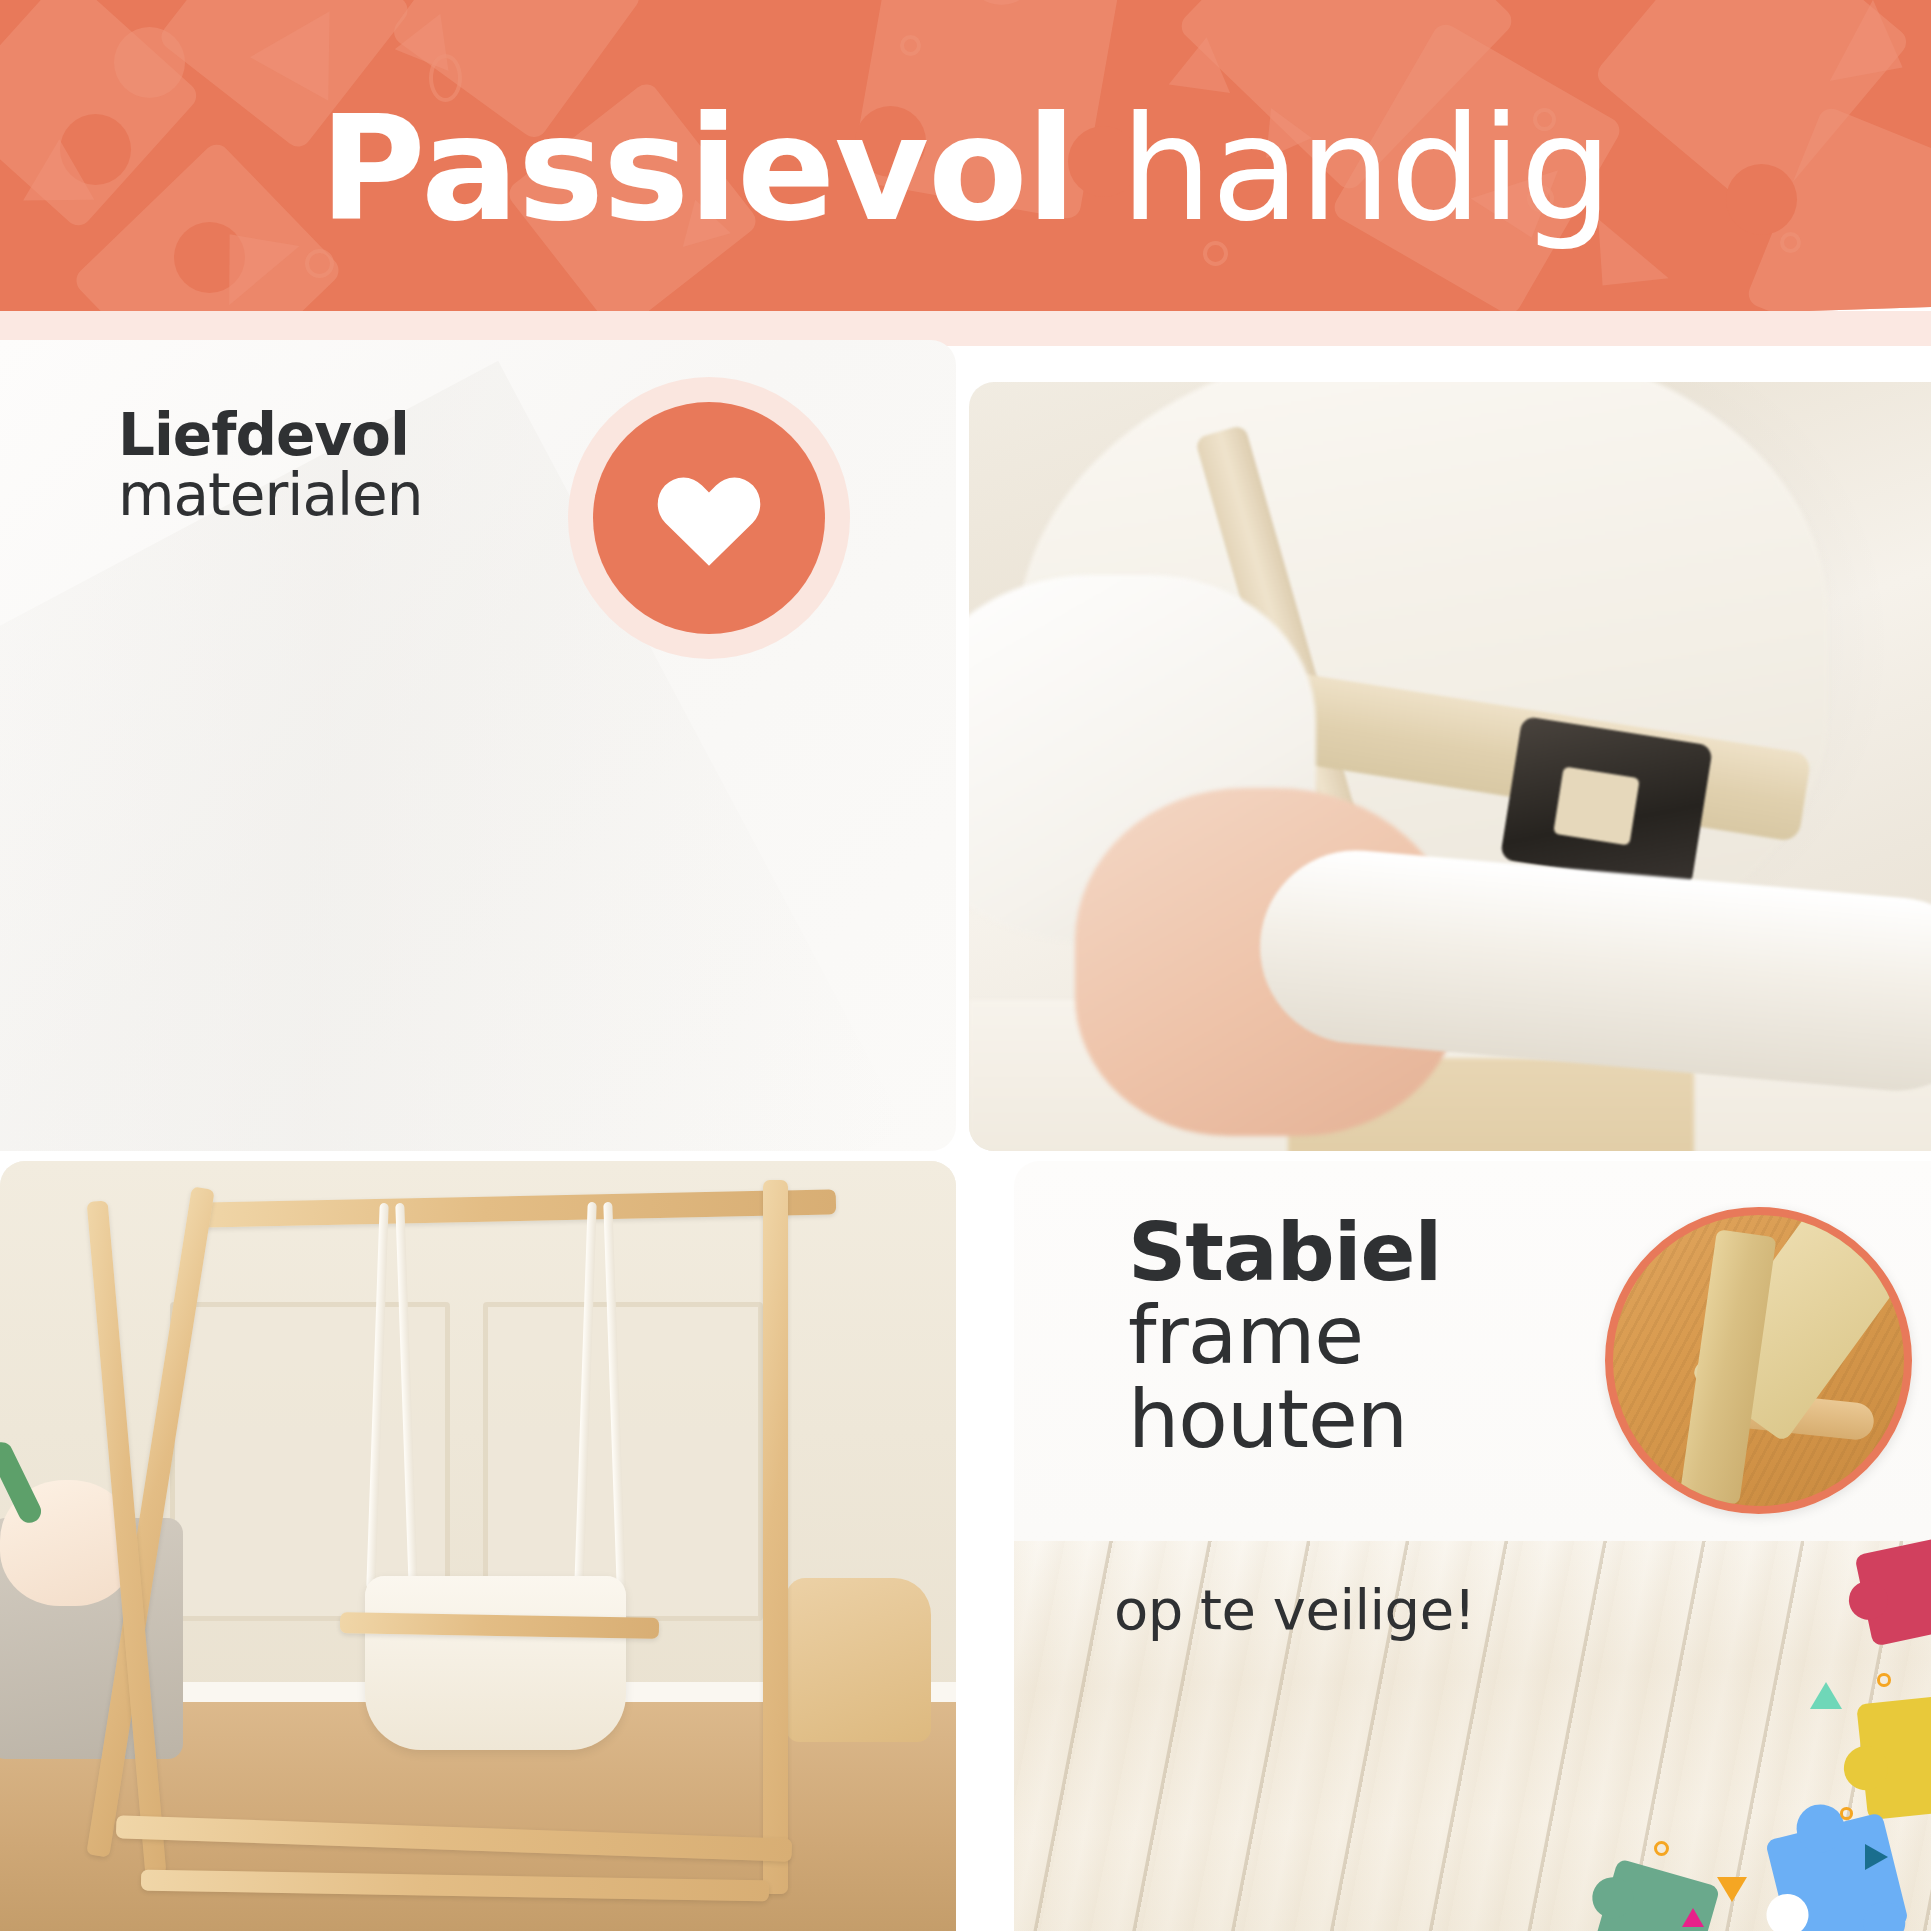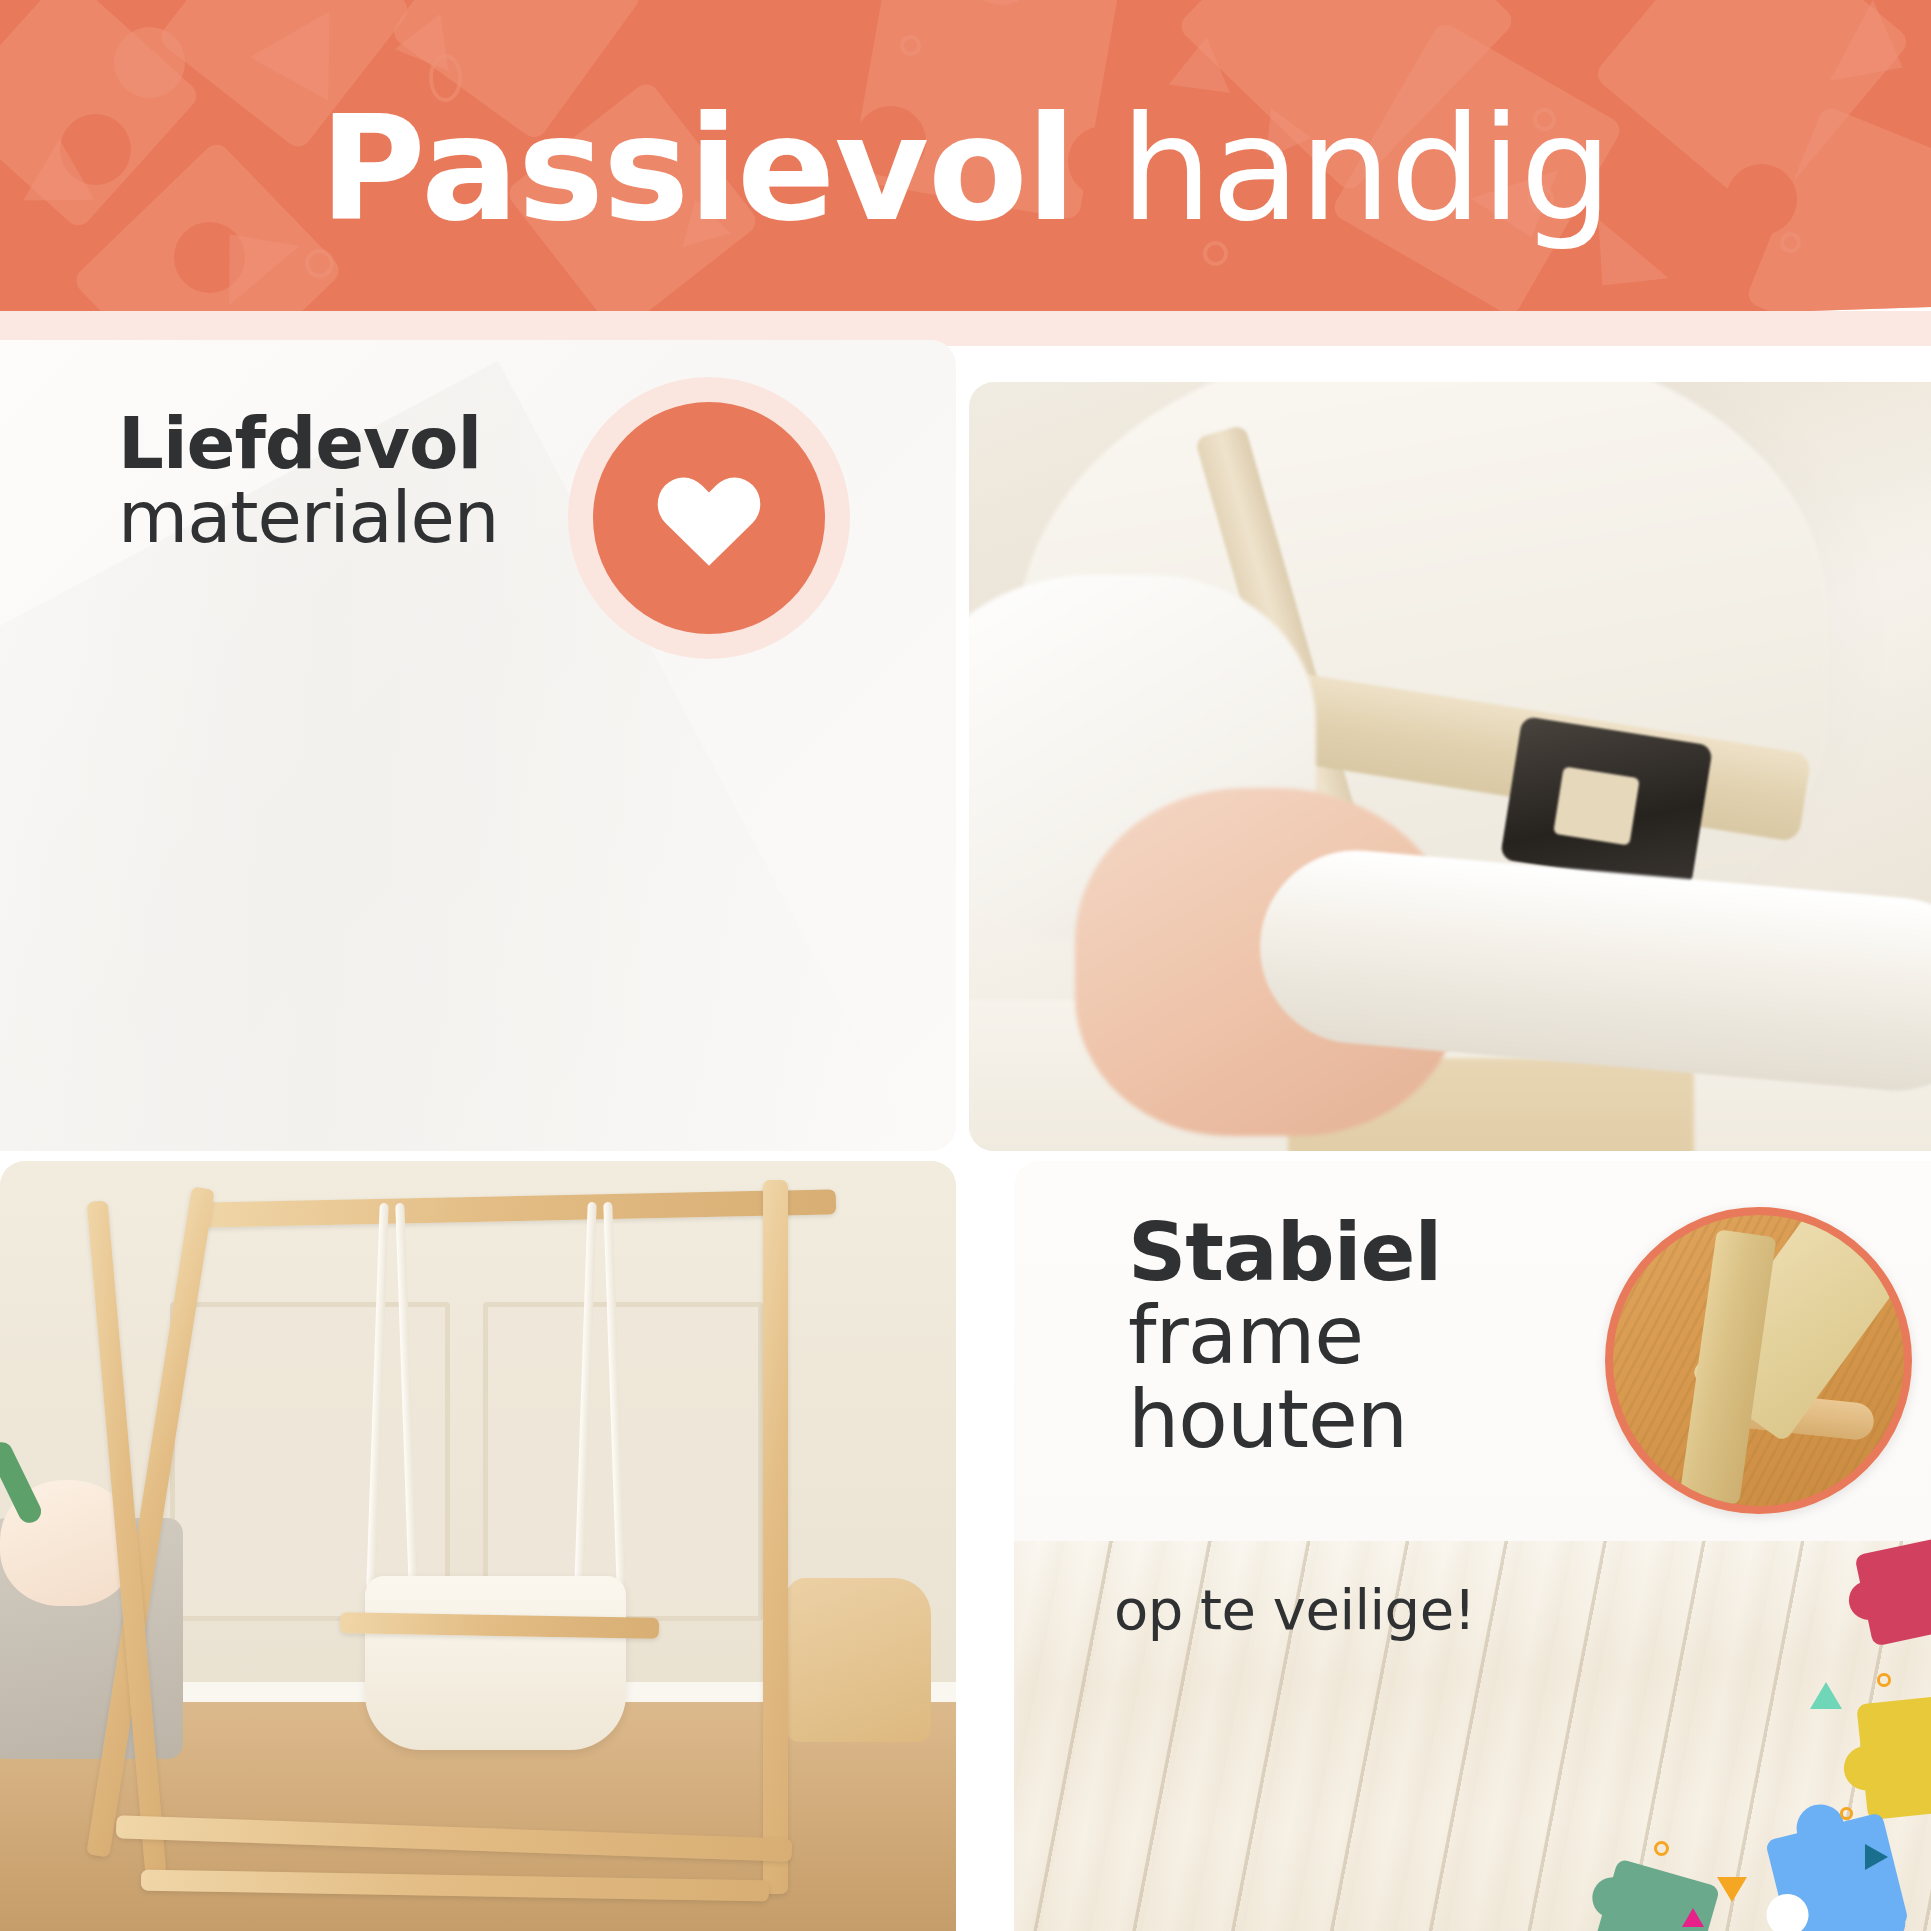--- a/index.html
+++ b/index.html
@@ -61,21 +61,21 @@
     background:linear-gradient(135deg,#fdfcfb 0%, #f8f7f5 45%, #fbfaf8 100%);
     border-radius:0 25px 25px 0;
   }
   .card-tl::after{
     content:""; position:absolute; left:-116px; top:174px;
     width:869px; height:869px; transform:rotate(-28deg);
     background:linear-gradient(120deg, rgba(255,255,255,0) 0%, rgba(235,233,229,.45) 50%, rgba(255,255,255,0) 100%);
     pointer-events:none;
   }
   .tl-inner { position:relative; padding:66px 0 0 118px; z-index:3; }
-  .tl-head { font-size:72px; line-height:1.03; color:#2f3133; letter-spacing:-1px; }
+  .tl-head { font-size:58px; line-height:1.03; color:#2f3133; letter-spacing:-1px; }
   .tl-head .b { font-weight:700; display:block; }
   .tl-head .n { font-weight:400; display:block; }
   .tl-body {
     margin-top:75px; font-size:58px; line-height:1.17;
     color:#36393b; font-weight:400; letter-spacing:-0.5px;
   }
   .tl-body span { display:block; }
 
   .heart-badge {
     position:absolute; right:131px; top:62px;

